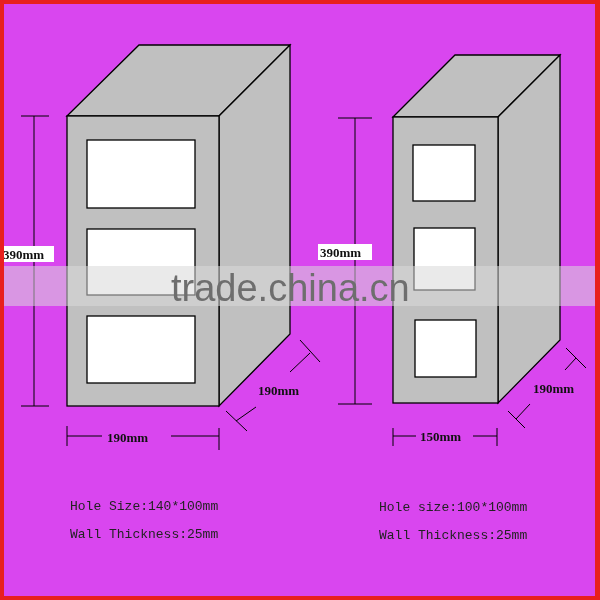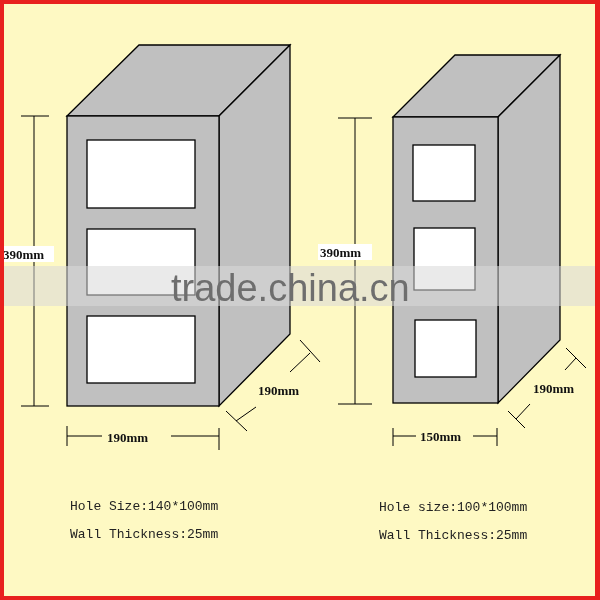--- a/index.html
+++ b/index.html
@@ -1,16 +1,16 @@
 <!DOCTYPE html>
 <html><head>
 <meta charset="utf-8">
 <style>
   html, body { margin:0; padding:0; background:#ffffff; }
-  #canvas { position:relative; width:600px; height:600px; overflow:hidden; background:#fef9c3; }
+  #canvas { position:relative; width:600px; height:600px; overflow:hidden; background:#d946ef; }
   svg { position:absolute; left:0; top:0; }
   .dimlabel { font-family:"Liberation Serif", "DejaVu Serif", serif; font-weight:bold; font-size:13px; fill:#111; }
   .spec { font-family:"Liberation Mono", "DejaVu Sans Mono", monospace; font-size:13px; fill:#222; }
   .wm { font-family:"Liberation Sans", "DejaVu Sans", sans-serif; font-size:38px; fill:#6e6e6e; }
 </style>
 </head>
 <body>
 
 <div id="canvas">
 <svg width="600" height="600" viewBox="0 0 600 600" xmlns="http://www.w3.org/2000/svg">

